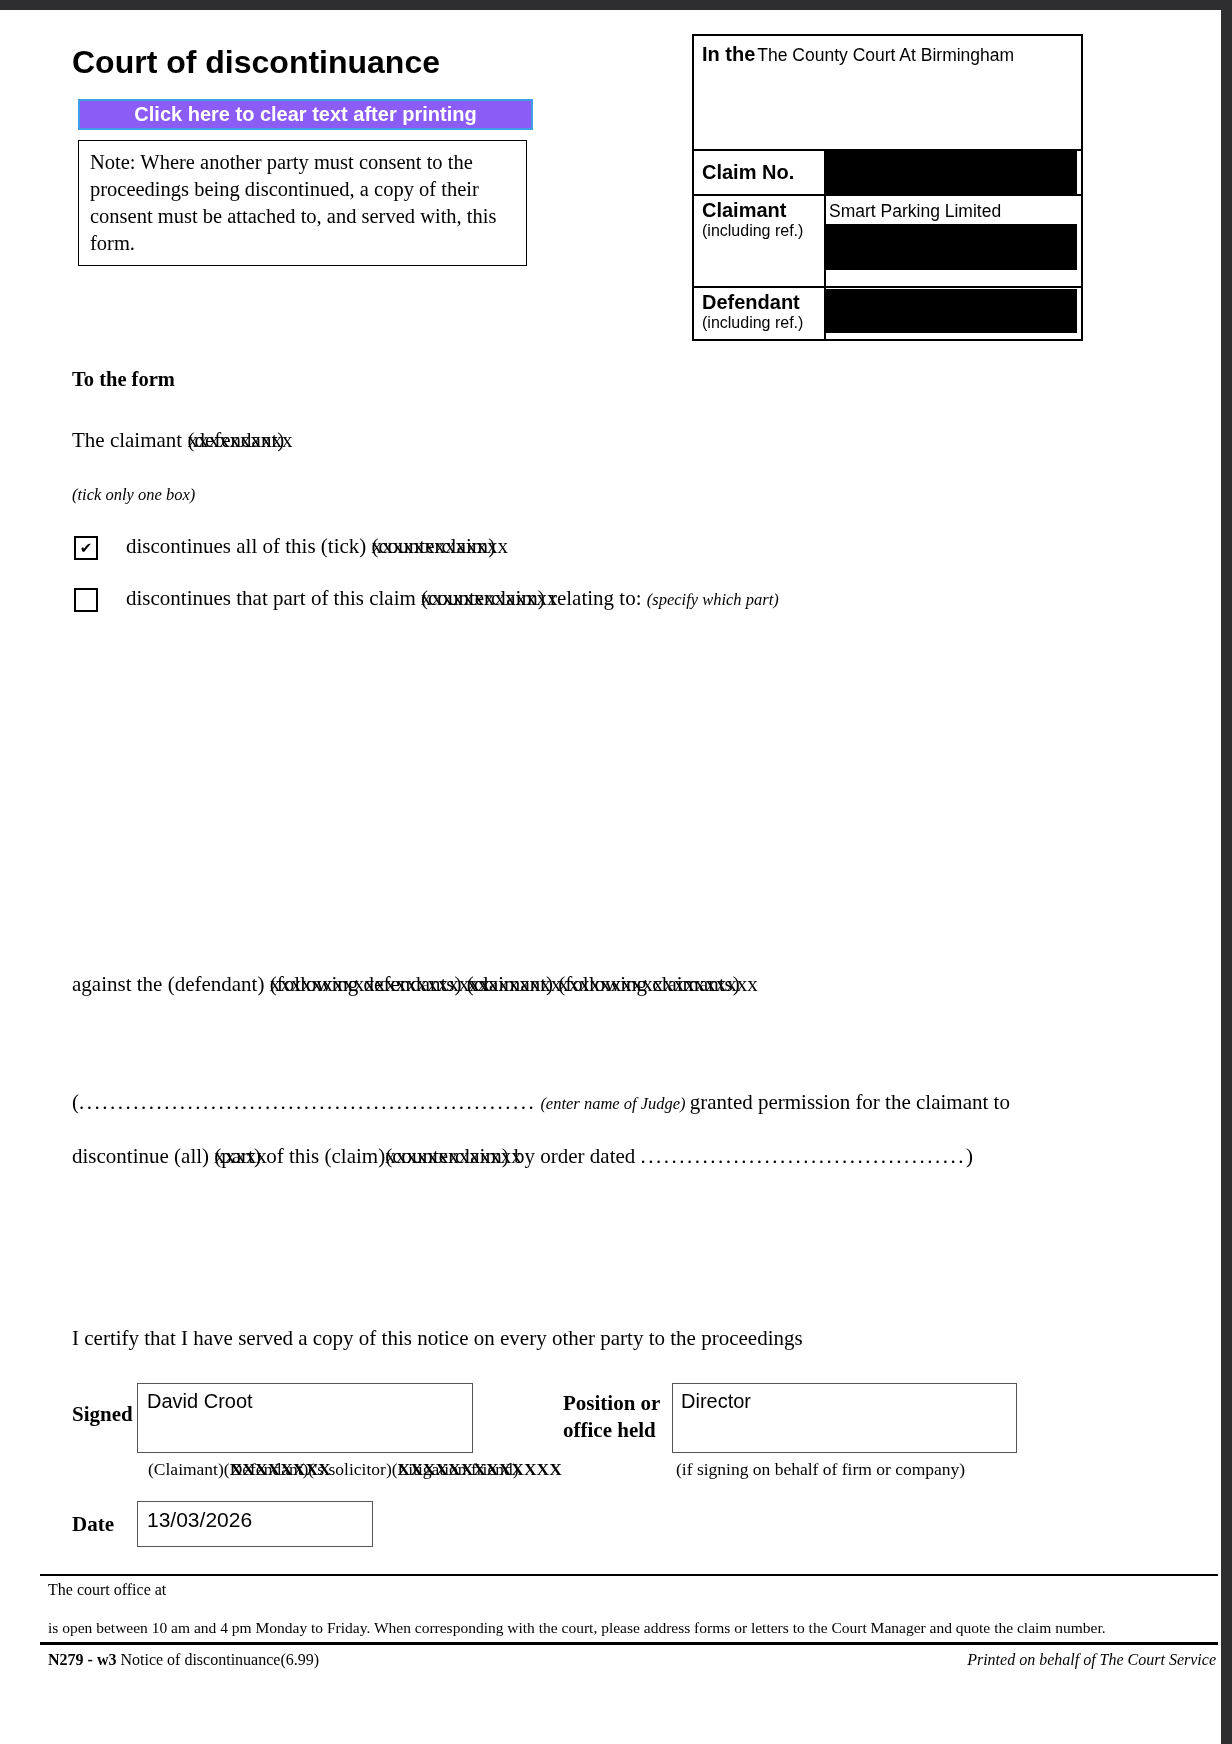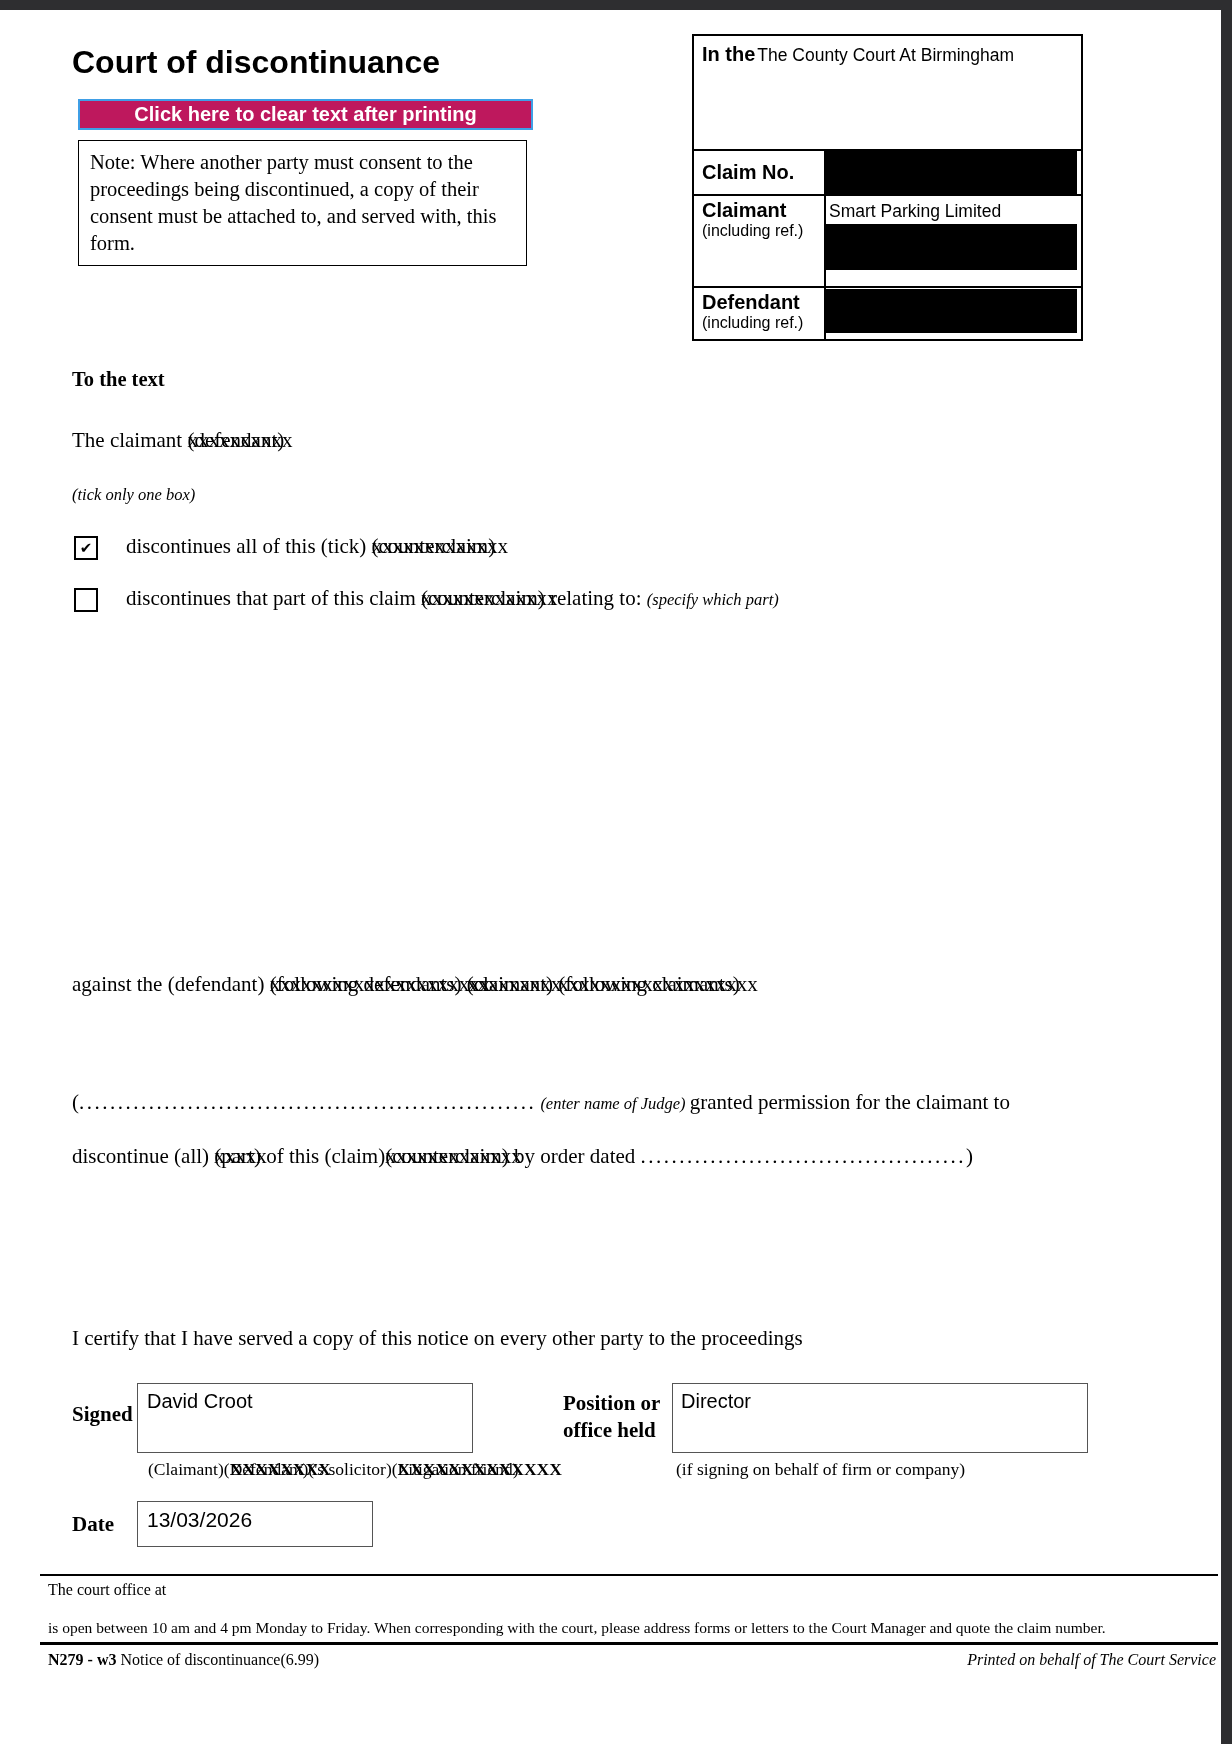--- a/index.html
+++ b/index.html
@@ -4,21 +4,21 @@
 <style>
   html,body{margin:0;padding:0;background:#fff;}
   .page{position:relative;width:1232px;height:1744px;background:#ffffff;color:#000;
         font-family:"Liberation Serif",serif;overflow:hidden;}
   .strip-top{position:absolute;left:0;top:0;width:100%;height:10px;background:#2e2e30;z-index:5;}
   .strip-right{position:absolute;right:0;top:0;width:11px;height:100%;background:#2e2e30;z-index:5;}
 
   .title{position:absolute;left:72px;top:44px;margin:0;
          font-family:"Liberation Sans",sans-serif;font-weight:bold;font-size:32px;}
   .clear-btn{position:absolute;left:78px;top:99px;width:451px;height:27px;
-         background:#be185d;border:2px solid #3f9fe6;color:#ffffff;
+         background:#8b5cf6;border:2px solid #3f9fe6;color:#ffffff;
          font-family:"Liberation Sans",sans-serif;font-weight:bold;font-size:20px;
          text-align:center;line-height:27px;cursor:pointer;}
   .note-box{position:absolute;left:78px;top:140px;width:425px;border:1.5px solid #000;
          padding:8px 11px;font-size:20.5px;line-height:1.32;}
 
   
   .court-table{position:absolute;left:692px;top:34px;width:387px;border:2px solid #000;
          font-family:"Liberation Sans",sans-serif;box-sizing:content-box;}
   .row-inthe{height:107px;padding:7px 8px;box-sizing:border-box;}
   .inthe-label{font-weight:bold;font-size:20px;}
@@ -105,21 +105,21 @@
       <div class="tlabel">
         <div>Defendant</div>
         <div class="sub">(including ref.)</div>
       </div>
       <div class="tvalue">
         <div class="redact"></div>
       </div>
     </div>
   </div>
 
-  <div class="bline bold-serif" style="left:72px;top:368px;font-size:20.5px;">To the text</div>
+  <div class="bline bold-serif" style="left:72px;top:368px;font-size:20.5px;">To the form</div>
 
   <div class="bline" style="left:72px;top:428px;">
     <span>The claimant </span><span class="struck" data-over="xxxxxxxxxx">(defendant)</span>
   </div>
 
   <div class="bline ital" style="left:72px;top:485px;">(tick only one box)</div>
 
   <div class="opt-row" style="top:534px;">
     <span class="cbox">
         <span class="check">✔</span>
@@ -147,21 +147,21 @@
   <div class="bline" style="left:72px;top:1144px;">
     <span>discontinue (all) </span><span class="struck" data-over="xxxxx">(part)</span><span> of this (claim)</span><span class="struck" data-over="xxxxxxxxxxxxx">(counterclaim)</span><span> by order dated </span><span class="dots">..........................................</span><span>)</span>
   </div>
 
   <div class="bline" style="left:72px;top:1326px;">I certify that I have served a copy of this notice on every other party to the proceedings</div>
 
   <div class="sig-label" style="left:72px;top:1402px;">Signed</div>
   <div class="inbox" style="left:137px;top:1383px;width:336px;height:70px;">David Croot</div>
 
   <div class="pos-label" style="left:563px;top:1390px;">Position or office held</div>
-  <div class="inbox" style="left:672px;top:1383px;width:416px;height:70px;padding-left:8px;">Director</div>
+  <div class="inbox" style="left:672px;top:1383px;width:345px;height:70px;padding-left:8px;">Director</div>
 
   <div class="sig-caption" style="left:148px;top:1459px;">
     <span>(Claimant)(</span><span class="struck struck-heavy" data-over="XXXXXXXX">Defendant</span><span>)('s solicitor)(</span><span class="struck struck-heavy" data-over="XXXXXXXXXXXXX">Litigation friend</span><span>)</span>
   </div>
   <div class="sig-caption" style="left:676px;top:1459px;">(if signing on behalf of firm or company)</div>
 
   <div class="sig-label" style="left:72px;top:1512px;">Date</div>
   <div class="inbox" style="left:137px;top:1501px;width:236px;height:46px;font-size:21px;">13/03/2026</div>
 
   <div class="rule" style="top:1574px;height:2px;"></div>

